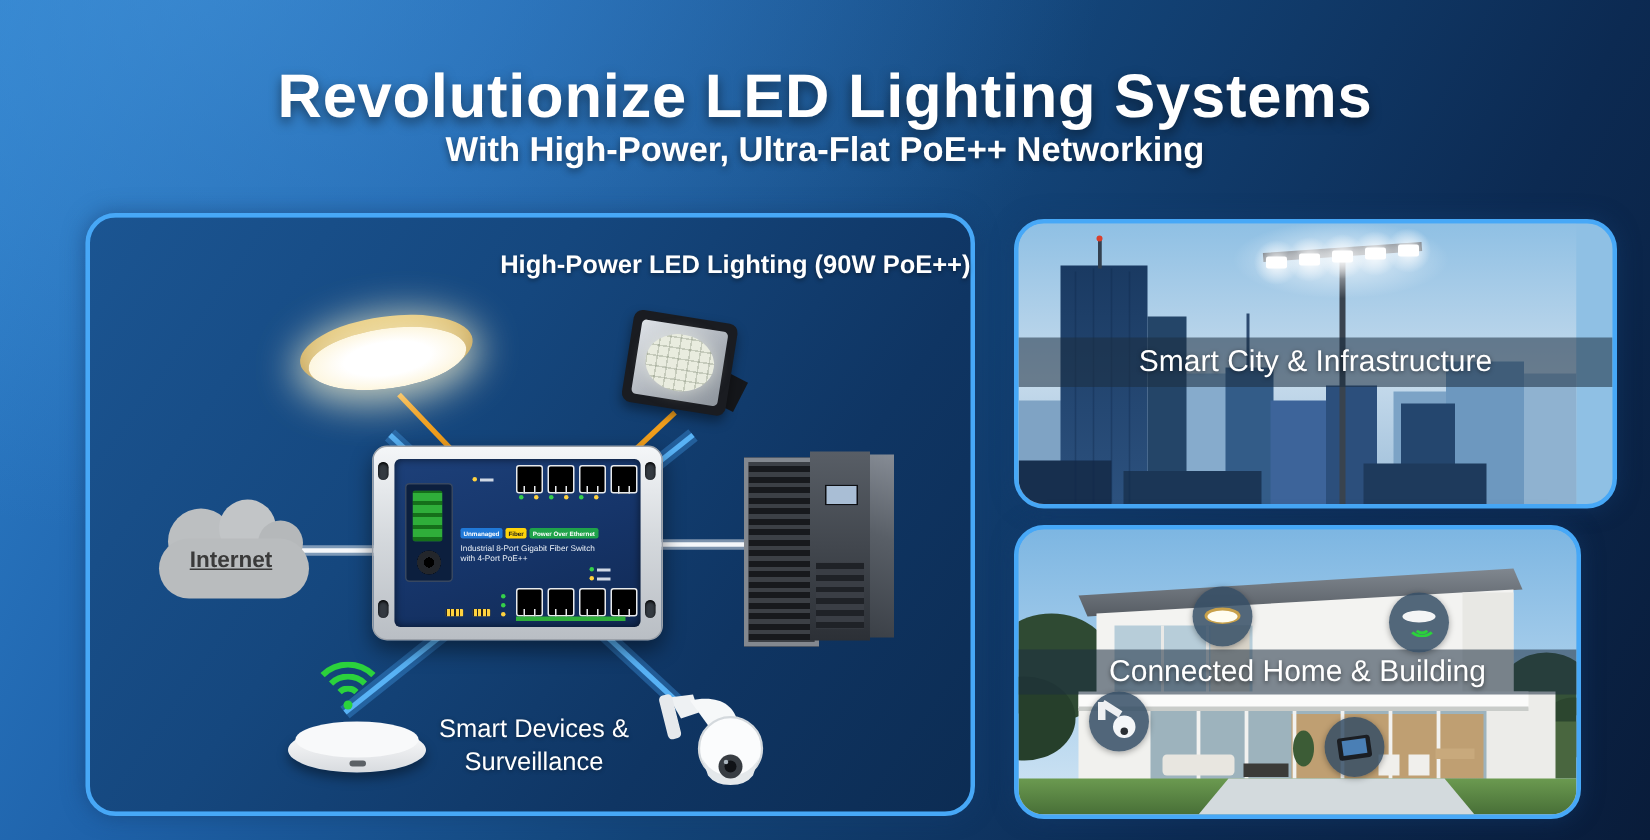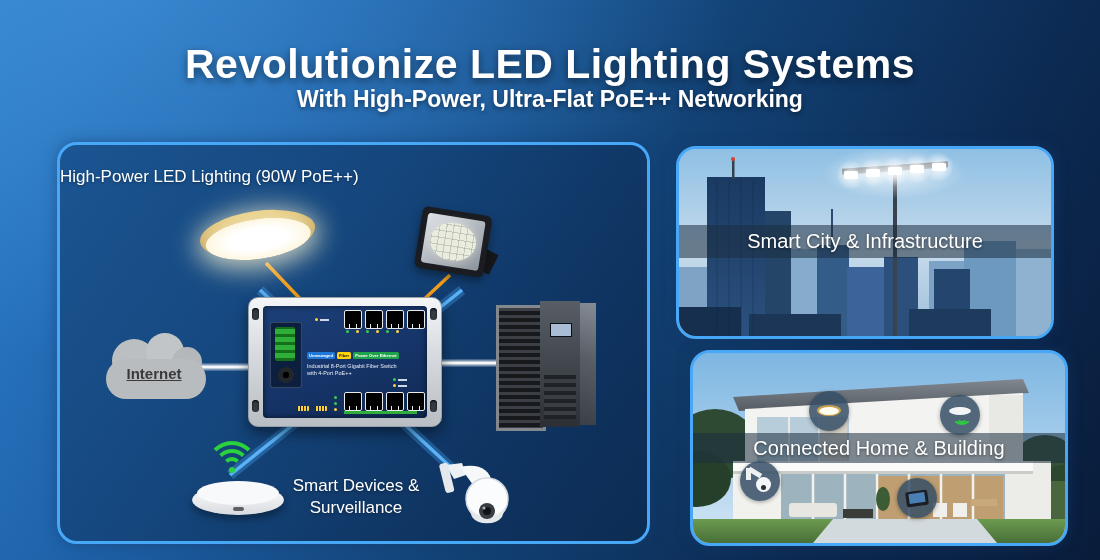--- a/index.html
+++ b/index.html
@@ -21,31 +21,31 @@
     font-size:23px;font-weight:700;text-shadow:0 2px 5px rgba(0,0,0,.45);
   }
   .panel{
     position:absolute;border:3px solid #47a8f7;border-radius:20px;
     box-shadow:0 0 14px rgba(20,60,110,.55);
   }
   .panel-left{
     left:57px;top:142px;width:587px;height:396px;
     background:linear-gradient(125deg,#1b5592 0%,#15477e 38%,#0f3563 72%,#0c2c53 100%);
   }
-  .panel-city{left:676px;top:146px;width:372px;height:187px;overflow:hidden;background:#8fc0e4;}
-  .panel-home{left:676px;top:350px;width:372px;height:190px;overflow:hidden;background:#7db6e2;margin-left:14px;}
+  .panel-city{left:676px;top:146px;width:372px;height:187px;overflow:hidden;background:#8fc0e4;padding-left:24px;}
+  .panel-home{left:676px;top:350px;width:372px;height:190px;overflow:hidden;background:#7db6e2;}
   .panel svg.scene{position:absolute;left:0;top:0;}
   .band{
     position:absolute;left:0;width:100%;height:33px;background:rgba(28,45,63,.55);
     display:flex;align-items:center;justify-content:center;
   }
   .band-label{font-size:20px;font-weight:400;text-shadow:0 1px 3px rgba(0,0,0,.5);}
   .diagram-title{
-    position:absolute;left:0;top:22px;width:100%;text-align:left;
-    font-size:17px;font-weight:400;text-shadow:0 1px 3px rgba(0,0,0,.4);
+    position:absolute;left:0;top:22px;width:100%;text-align:right;
+    font-size:17px;font-weight:700;text-shadow:0 1px 3px rgba(0,0,0,.4);
   }
   
   .lamp{position:absolute;left:140px;top:66px;width:116px;height:52px;transform:rotate(-8deg);}
   .lamp .rim{position:absolute;left:0;top:0;width:116px;height:46px;border-radius:50%;
     background:linear-gradient(180deg,#e0bd66 0%,#b68c36 60%,#93701f 100%);}
   .lamp .face{position:absolute;left:5px;top:8px;width:106px;height:40px;border-radius:50%;
     background:radial-gradient(closest-side,#ffffff 55%,#fdf6df 100%);
     box-shadow:0 0 26px 9px rgba(255,248,210,.75);}
   
   .flood{position:absolute;left:358px;top:66px;width:72px;height:64px;transform:rotate(9deg);}

